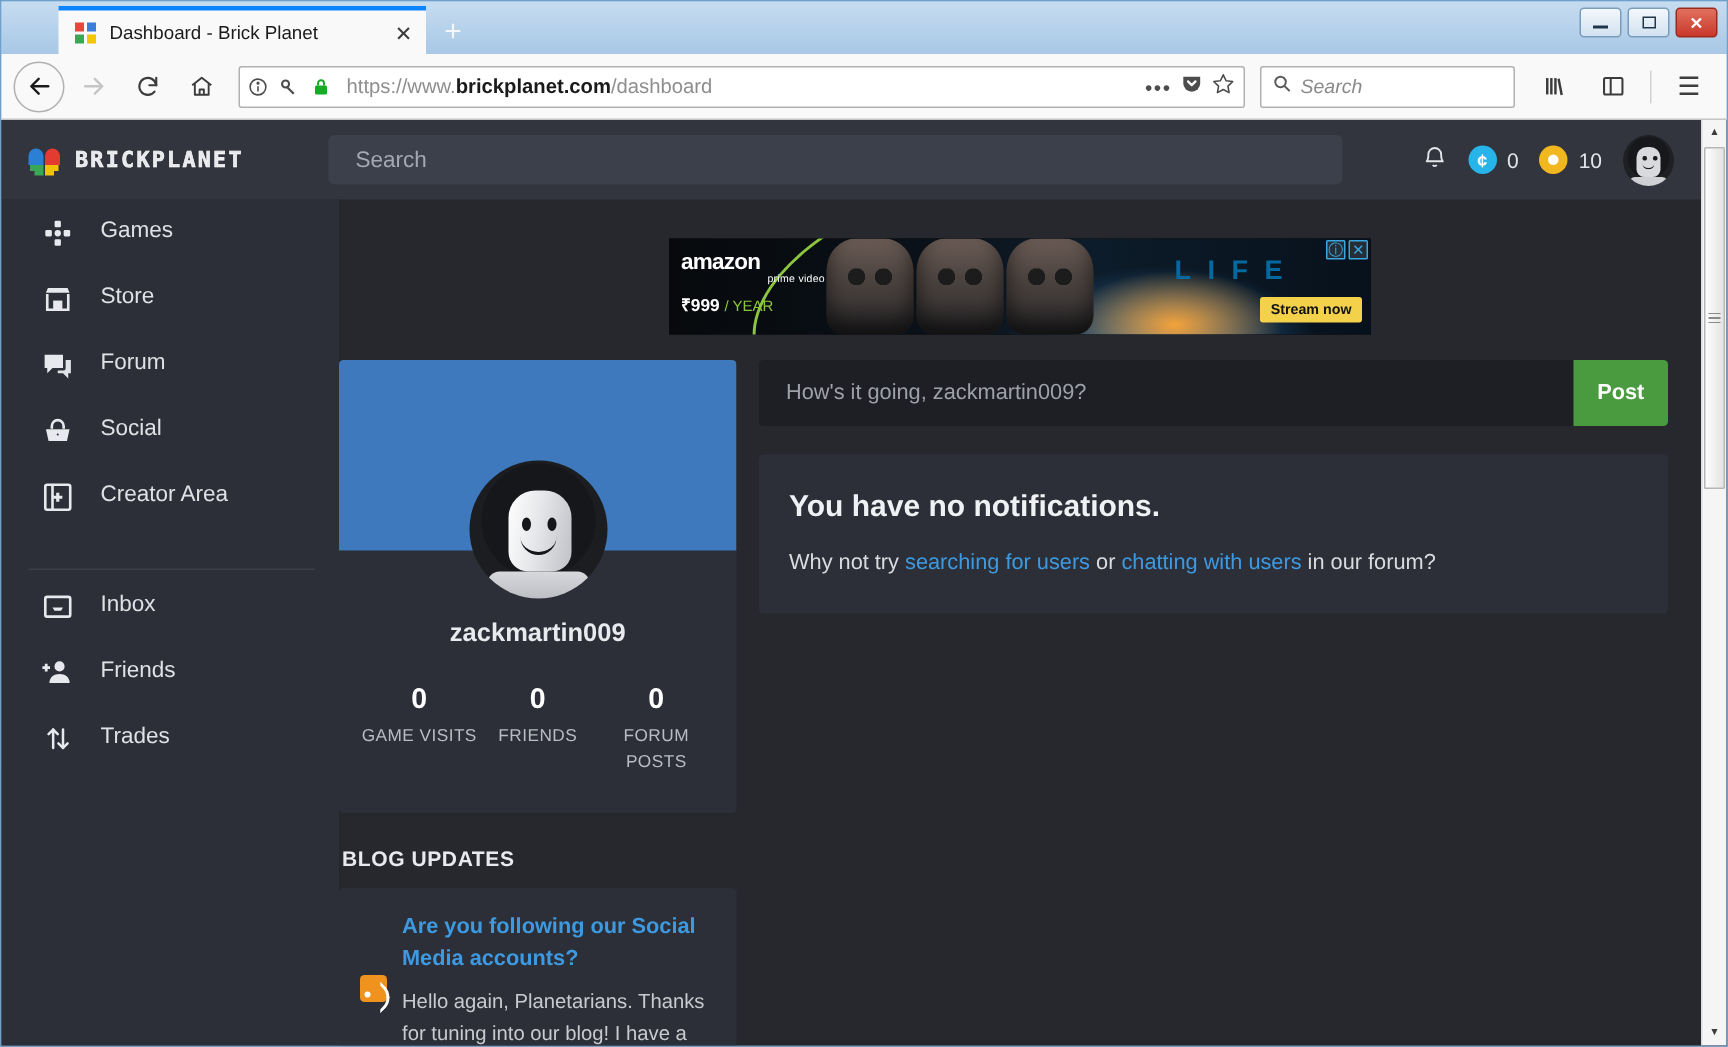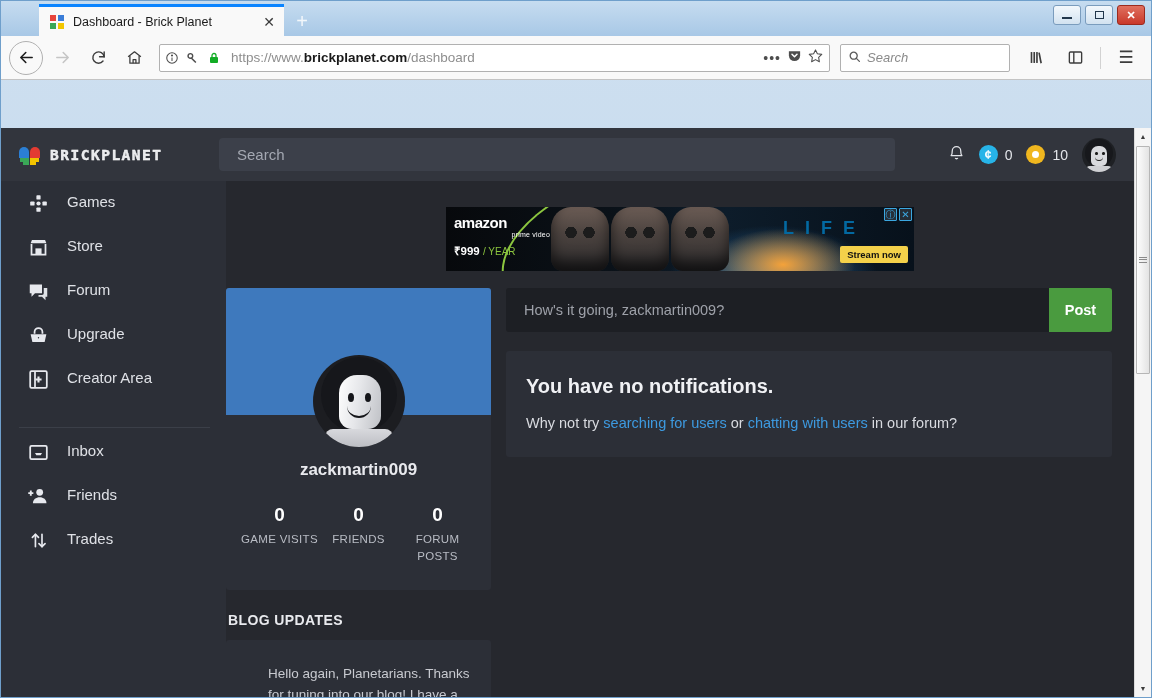--- a/index.html
+++ b/index.html
@@ -100,21 +100,21 @@
     background: #fff; border: 1px solid #b1b1b1; border-radius: 2px;
     display: flex; align-items: center; gap: 6px; padding: 0 7px;
   }
   #searchbar .sbtext { font-size: 13px; color: #8a8a8a; font-style: italic; }
   .navright { display: flex; align-items: center; gap: 4px; margin-left: 8px; }
   .navright .sep { width: 1px; height: 22px; background: #d2d2d2; margin: 0 4px; }
 
   
   #viewport {
     flex: 1; position: relative; display: flex;
-    background: #26282e; overflow: hidden; margin-top: 48px;
+    background: #26282e; overflow: hidden;
   }
   #page {
     flex: 1; position: relative; overflow: hidden;
     background: #26282e;
   }
 
   
   #siteheader {
     height: 53px; background: #32353d;
     display: flex; align-items: center; padding: 0 18px; gap: 0;
@@ -564,20 +564,21 @@
                     <div class="num">0</div>
                     <div class="lbl">FORUM POSTS</div>
                   </div>
                 </div>
               </div>
 
               <div id="blogheading">BLOG UPDATES</div>
               <div id="blogcard">
                 <span class="rss"></span>
                 <div>
+                  <div class="btitle">Are you following our Social Media accounts?</div>
                   <div class="bbody">Hello again, Planetarians. Thanks for tuning into our blog! I have a</div>
                 </div>
               </div>
             </div>
 
             <div id="rightcol">
               <div id="composer">
                 <div id="composerinput">
                   <span>How's it going, zackmartin009?</span>
                 </div>
@@ -625,21 +626,21 @@
             <span class="nl">Forum</span>
           </div>
           <div class="navitem">
             <span class="ni">
               <svg width="21" height="21" viewBox="0 0 24 24" fill="none" stroke="#e7e9ee" stroke-width="2">
                   <path d="M7.5 10V8a4.5 4.5 0 0 1 9 0v2"></path>
                   <path d="M3 10.5h18l-2 9H5z" fill="#e7e9ee" stroke="none"></path>
                   <circle cx="12" cy="14.5" r="1.8" fill="#2c2f37"></circle>
                 </svg>
             </span>
-            <span class="nl">Upgrade</span>
+            <span class="nl">Social</span>
           </div>
           <div class="navitem">
             <span class="ni">
               <svg width="21" height="21" viewBox="0 0 24 24" fill="none" stroke="#e7e9ee" stroke-width="2">
                   <rect x="2.5" y="2.5" width="19" height="19" rx="1.5"></rect>
                   <path d="M8 2.5v19"></path>
                   <path d="M12 8.5v7M8.5 12h7" stroke-width="2.4"></path>
                 </svg>
             </span>
             <span class="nl">Creator Area</span>

